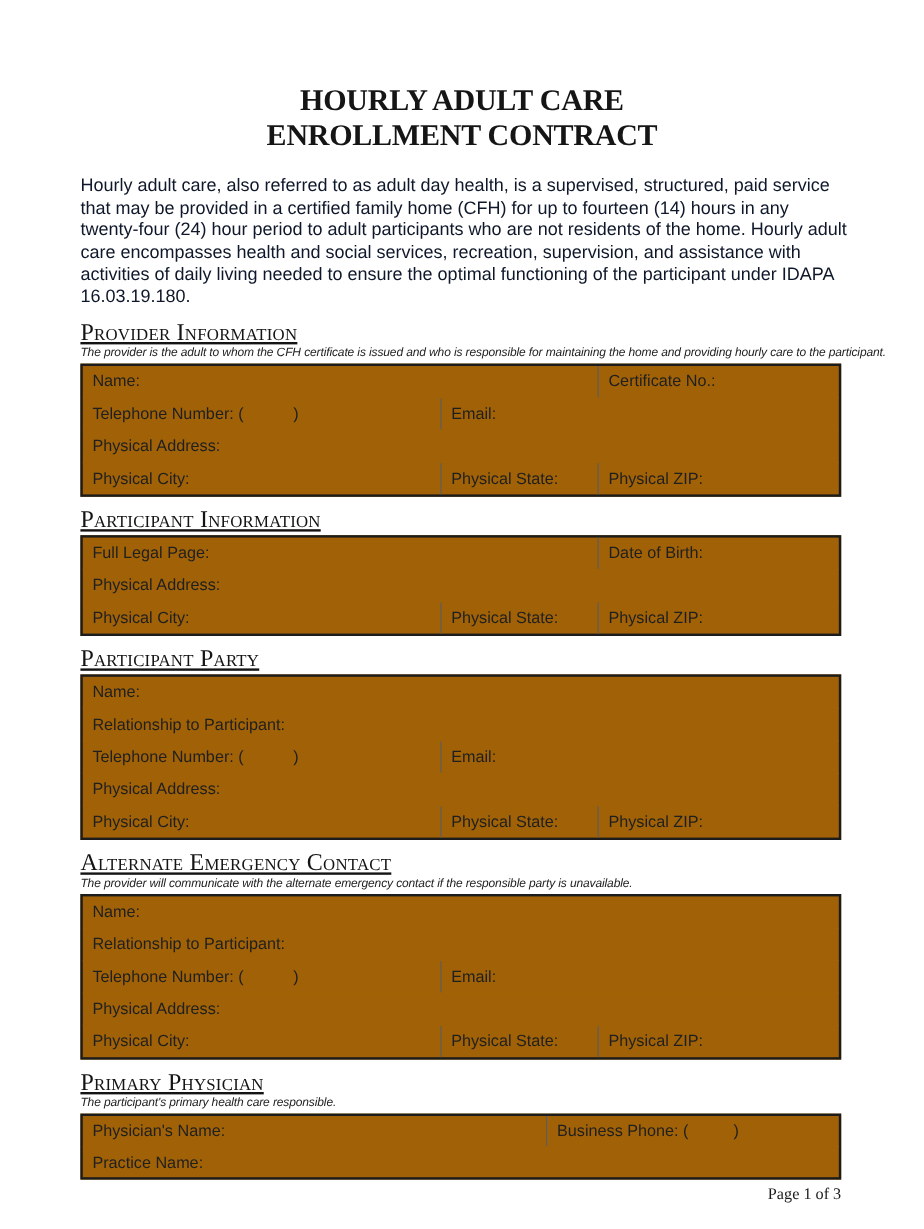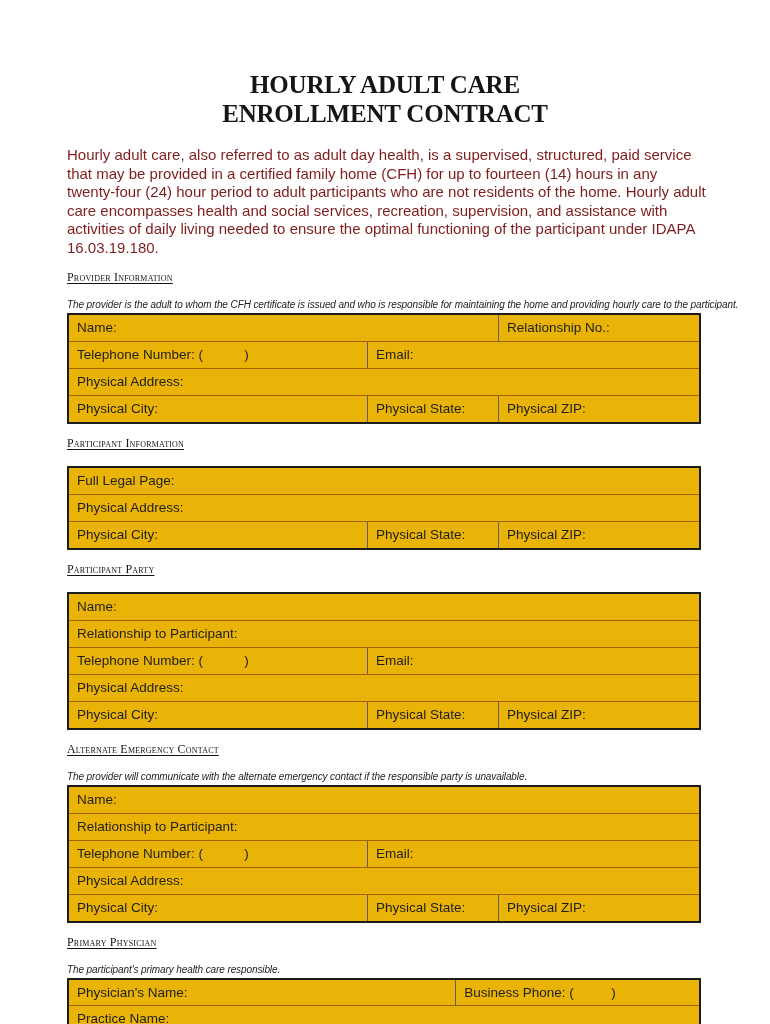--- a/index.html
+++ b/index.html
@@ -22,30 +22,30 @@
     font-weight: bold;
     font-size: 25px;
     line-height: 29px;
     letter-spacing: -0.2px;
     color: #151515;
   }
   .intro {
     margin: 18px 63px 0 67px;
     font-size: 15px;
     line-height: 18.6px;
-    color: #7f1d1d;
+    color: #0f172a;
   }
   .sections { margin: 0 63px 0 67px; }
   .form-section { margin: 0; }
   .sec-heading {
-    margin: 11px 0 12px 0;
+    margin: 11px 0 2px 0;
     font-family: "Liberation Serif", serif;
     font-weight: normal;
     font-variant: small-caps;
-    font-size: 12px;
+    font-size: 20px;
     line-height: 17px;
     letter-spacing: 0.2px;
     color: #141414;
     text-decoration: underline;
     text-underline-offset: 2px;
     display: inline-block;
   }
   .sec-subtitle {
     margin: 1px 0 0 0;
     font-style: italic;
@@ -53,21 +53,21 @@
     line-height: 12px;
     letter-spacing: -0.1px;
     white-space: nowrap;
     color: #222222;
   }
   .form-table {
     margin-top: 2px;
     width: 634px;
     border: 2px solid #1c1c1c;
     box-sizing: border-box;
-    background: #eab308;
+    background: #a16207;
     text-align: center;
   }
   .form-row {
     display: flex;
     height: 26px;
     border-top: 1px solid #a16207;
   }
   .form-table .form-row:first-child { border-top: none; }
   .form-section[data-name="section-primary-physician"] .form-row { height: 25px; }
   .form-cell {
@@ -100,21 +100,21 @@
 
   <p class="intro" data-name="intro-paragraph">Hourly adult care, also referred to as adult day health, is a supervised, structured, paid service that may be provided in a certified family home (CFH) for up to fourteen (14) hours in any twenty-four (24) hour period to adult participants who are not residents of the home. Hourly adult care encompasses health and social services, recreation, supervision, and assistance with activities of daily living needed to ensure the optimal functioning of the participant under IDAPA 16.03.19.180.</p>
 
   <div class="sections" id="sections" data-name="form-sections">
       <section class="form-section" data-name="section-provider-information"><h2 class="sec-heading" data-name="provider-information-heading">Provider Information</h2><p class="sec-subtitle" data-name="provider-information-subtitle">The provider is the adult to whom the CFH certificate is issued and who is responsible for maintaining the home and providing hourly care to the participant.</p><div class="form-table" data-name="provider-information-table">
           <div class="form-row" data-name="table-row">
             <div class="form-cell" data-name="provider-name-field" style="width: 68.1%;">
               <span class="cell-label" data-name="provider-name-field-label">Name:</span>
             </div>
             <div class="form-cell" data-name="provider-certificate-no-field" style="width: 31.9%;">
-              <span class="cell-label" data-name="provider-certificate-no-field-label">Relationship No.:</span>
+              <span class="cell-label" data-name="provider-certificate-no-field-label">Certificate No.:</span>
             </div>
           </div>
           <div class="form-row" data-name="table-row">
             <div class="form-cell" data-name="provider-telephone-field" style="width: 47.3%;">
               <span class="cell-label" data-name="provider-telephone-field-label">Telephone Number: (&nbsp;&nbsp;&nbsp;&nbsp;&nbsp;&nbsp;&nbsp;&nbsp;&nbsp;&nbsp;&nbsp;)</span>
             </div>
             <div class="form-cell" data-name="provider-email-field" style="width: 52.7%;">
               <span class="cell-label" data-name="provider-email-field-label">Email:</span>
             </div>
           </div>
@@ -133,20 +133,23 @@
             <div class="form-cell" data-name="provider-physical-zip-field" style="width: 31.9%;">
               <span class="cell-label" data-name="provider-physical-zip-field-label">Physical ZIP:</span>
             </div>
           </div>
         </div></section>
       <section class="form-section" data-name="section-participant-information"><h2 class="sec-heading" data-name="participant-information-heading">Participant Information</h2><div class="form-table" data-name="participant-information-table">
           <div class="form-row" data-name="table-row">
             <div class="form-cell" data-name="participant-full-legal-name-field" style="width: 68.1%;">
               <span class="cell-label" data-name="participant-full-legal-name-field-label">Full Legal Page:</span>
             </div>
+            <div class="form-cell" data-name="participant-date-of-birth-field" style="width: 31.9%;">
+              <span class="cell-label" data-name="participant-date-of-birth-field-label">Date of Birth:</span>
+            </div>
           </div>
           <div class="form-row" data-name="table-row">
             <div class="form-cell" data-name="participant-physical-address-field" style="width: 100%;">
               <span class="cell-label" data-name="participant-physical-address-field-label">Physical Address:</span>
             </div>
           </div>
           <div class="form-row" data-name="table-row">
             <div class="form-cell" data-name="participant-physical-city-field" style="width: 47.3%;">
               <span class="cell-label" data-name="participant-physical-city-field-label">Physical City:</span>
             </div>

